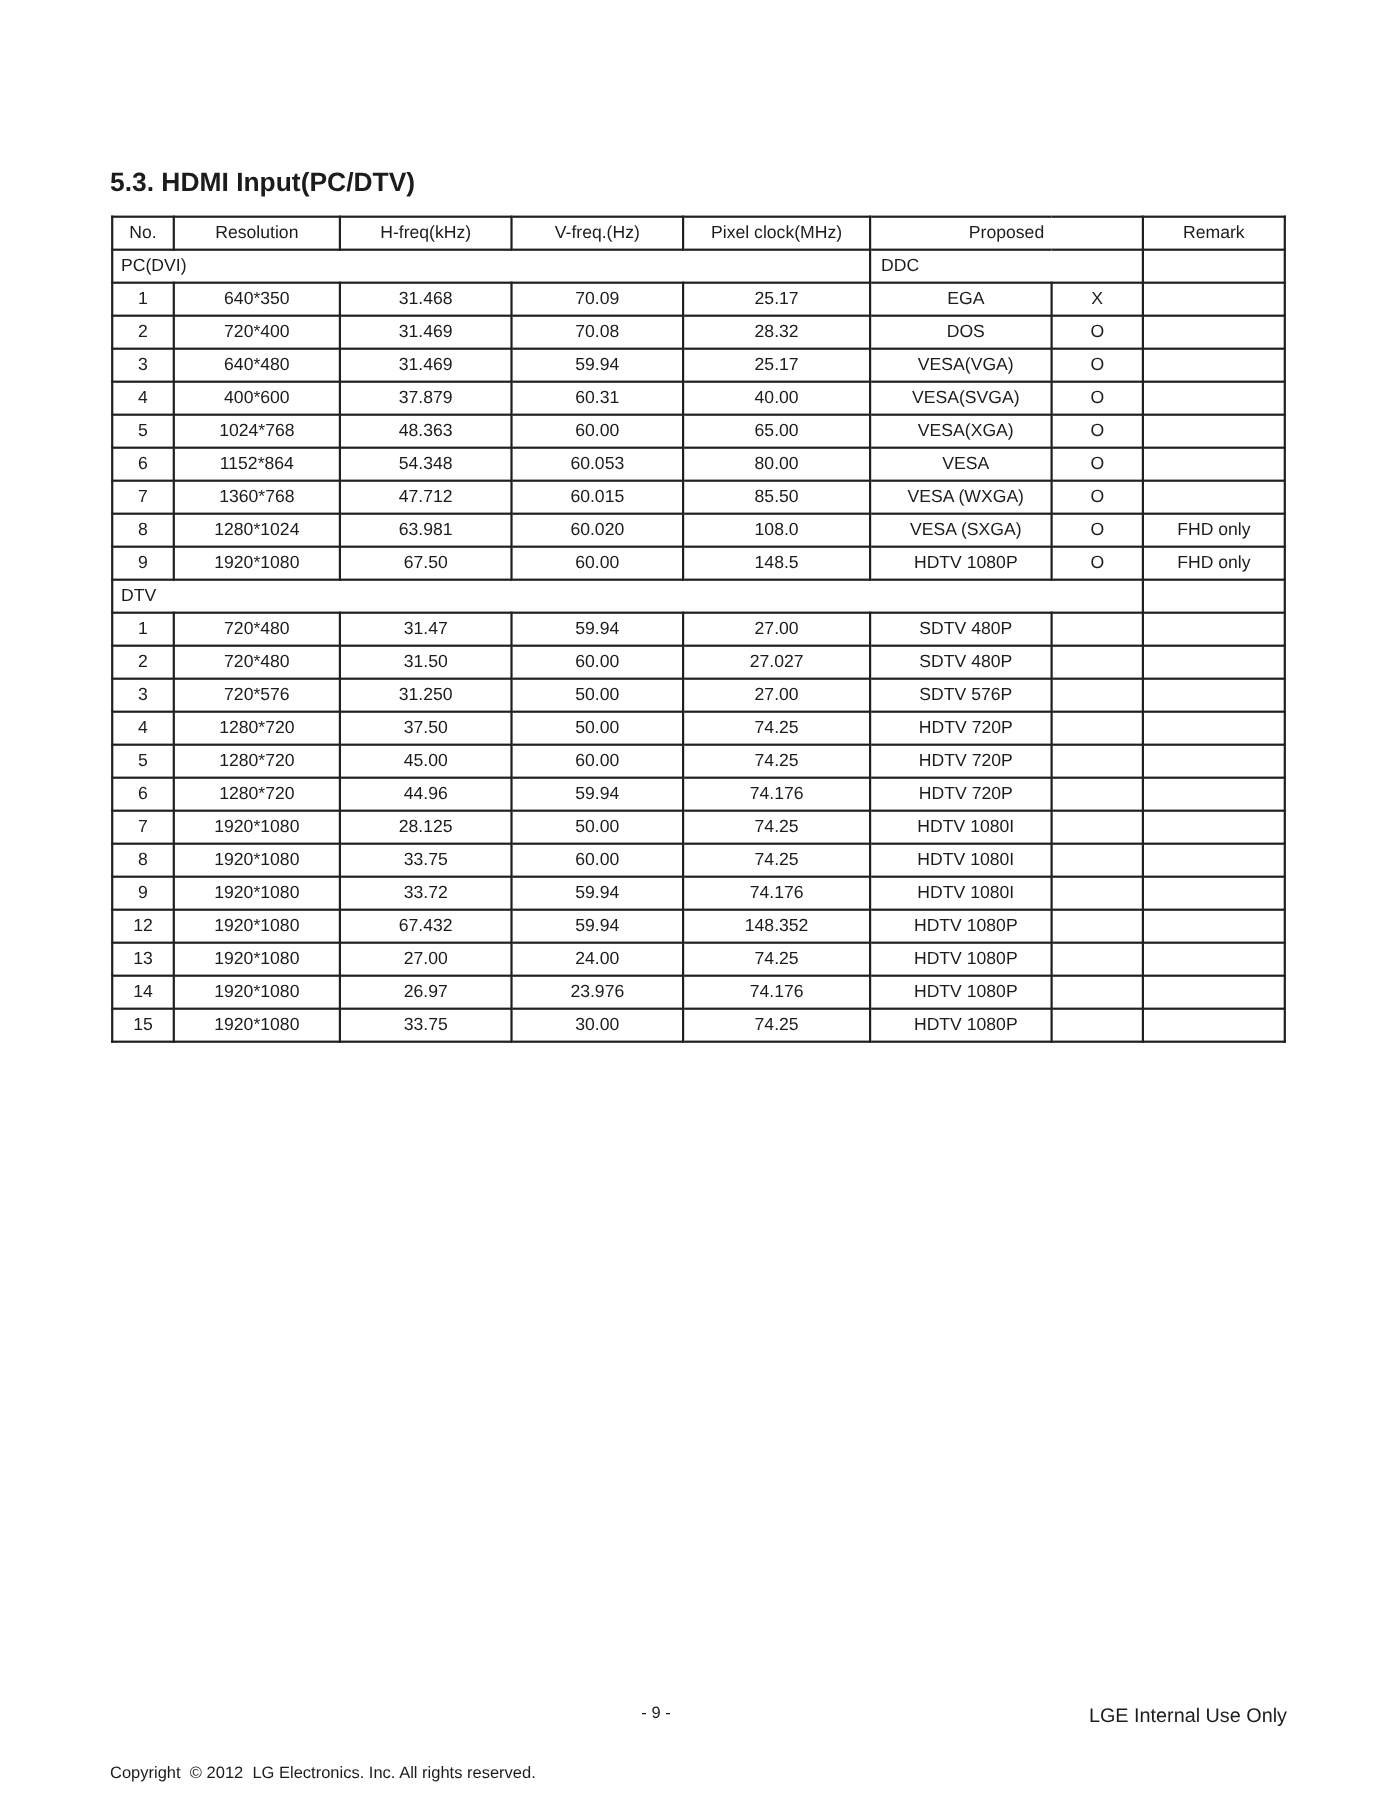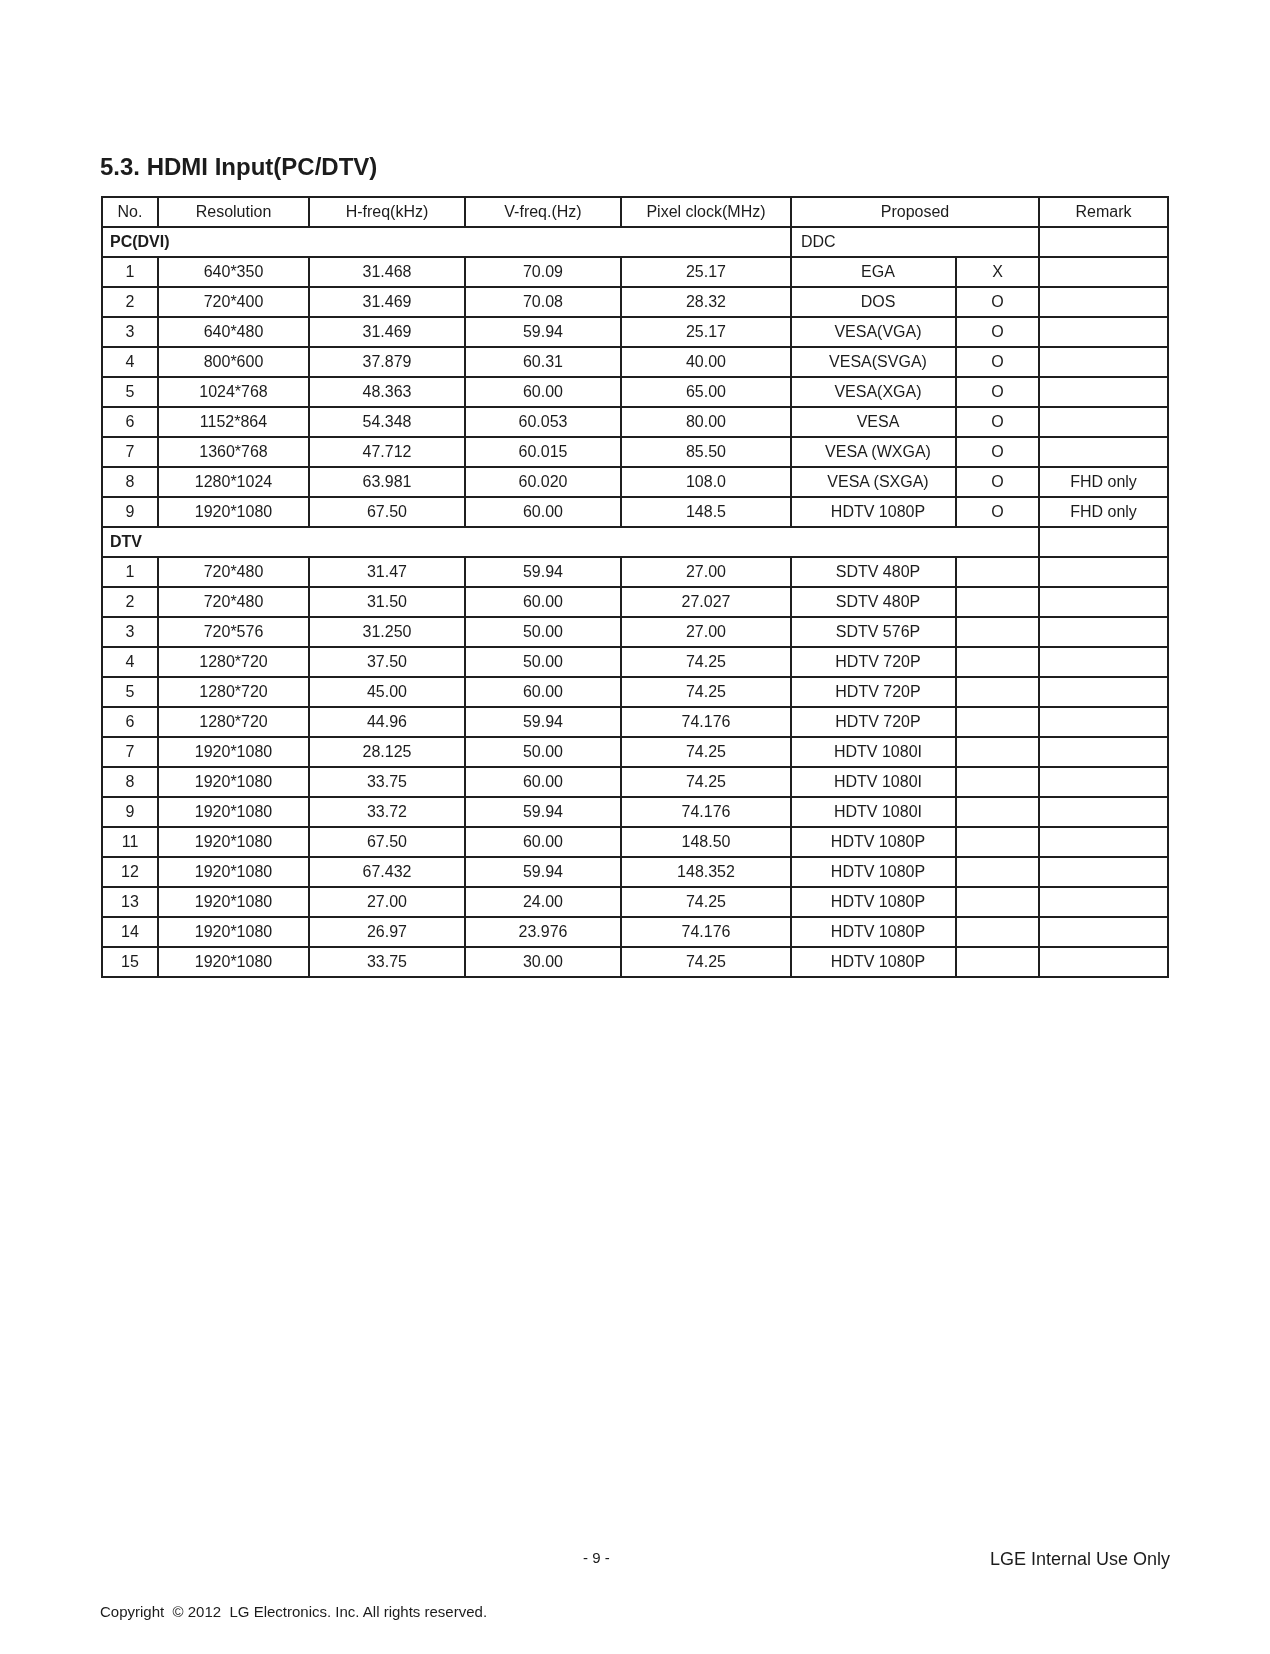--- a/index.html
+++ b/index.html
@@ -47,21 +47,21 @@
     overflow: hidden;
     white-space: nowrap;
   }
   table.timing-table td.cell-left {
     text-align: center;
     padding-left: 9px;
   }
   table.timing-table td.section-label {
     text-align: left;
     padding-left: 7px;
-    font-weight: bold;
+    font-weight: normal;
   }
   table.timing-table td.section-note {
     text-align: left;
     padding-left: 9px;
     font-weight: normal;
   }
   .footer-left {
     position: absolute;
     left: 100px;
     top: 1547px;
@@ -144,21 +144,21 @@
           <td>640*480</td>
           <td>31.469</td>
           <td>59.94</td>
           <td>25.17</td>
           <td class="cell-left">VESA(VGA)</td>
           <td>O</td>
           <td></td>
         </tr>
         <tr>
           <td>4</td>
-          <td>800*600</td>
+          <td>400*600</td>
           <td>37.879</td>
           <td>60.31</td>
           <td>40.00</td>
           <td class="cell-left">VESA(SVGA)</td>
           <td>O</td>
           <td></td>
         </tr>
         <tr>
           <td>5</td>
           <td>1024*768</td>
@@ -297,30 +297,20 @@
           <td>9</td>
           <td>1920*1080</td>
           <td>33.72</td>
           <td>59.94</td>
           <td>74.176</td>
           <td class="cell-left">HDTV 1080I</td>
           <td></td>
           <td></td>
         </tr>
         <tr>
-          <td>11</td>
-          <td>1920*1080</td>
-          <td>67.50</td>
-          <td>60.00</td>
-          <td>148.50</td>
-          <td class="cell-left">HDTV 1080P</td>
-          <td></td>
-          <td></td>
-        </tr>
-        <tr>
           <td>12</td>
           <td>1920*1080</td>
           <td>67.432</td>
           <td>59.94</td>
           <td>148.352</td>
           <td class="cell-left">HDTV 1080P</td>
           <td></td>
           <td></td>
         </tr>
         <tr>

